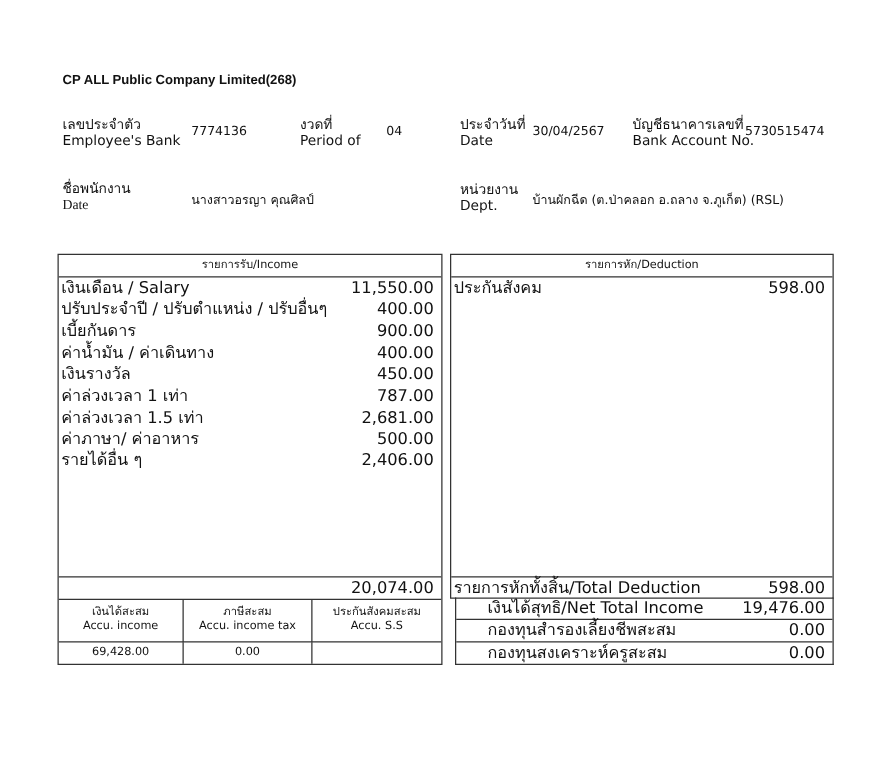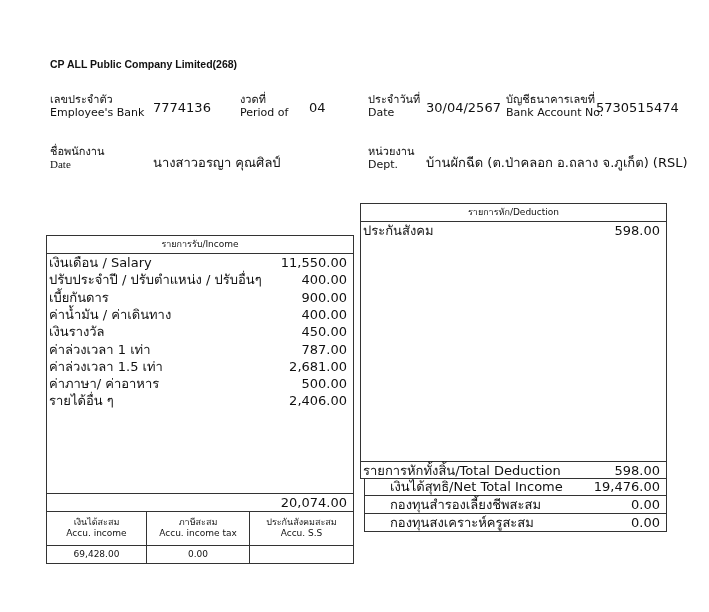--- a/index.html
+++ b/index.html
@@ -1,21 +1,21 @@
 <!DOCTYPE html>
 <html><head>
 <meta charset="utf-8">
 <style>
   html, body { margin:0; padding:0; background:#ffffff; }
   body { width:709px; height:612px; position:relative; overflow:hidden;
          font-family:"DejaVu Sans", sans-serif; color:#111; }
   .abs { position:absolute; }
   .company { left:50px; top:58px; font-family:"Liberation Sans", sans-serif; font-weight:bold; font-size:10.5px; }
   .lbl { font-size:11px; line-height:13px; }
-  .val { font-size:13px; }
+  .val { font-size:10px; }
   .panel { position:absolute; border:1px solid #333; box-sizing:border-box; }
   .phead { position:absolute; left:0; right:0; top:0; height:17px; border-bottom:1px solid #333;
            text-align:center; font-size:9px; line-height:17px; }
   .row { position:absolute; left:0; right:0; height:17px; font-size:13px; line-height:17px; }
   .row .n { position:absolute; left:2px; }
   .row .a { position:absolute; right:6px; }
   .hline { position:absolute; left:0; right:0; height:0; border-top:1px solid #333; }
   .cell { position:absolute; box-sizing:border-box; text-align:center; font-size:9px; }
 </style>
 </head>
@@ -52,21 +52,21 @@
   <div>Date</div>
 </div>
 <div class="abs val" style="left:153px;top:152px;">นางสาวอรญา คุณศิลป์</div>
 
 <div class="abs lbl" style="left:368px;top:145px;">
   <div>หน่วยงาน</div>
   <div>Dept.</div>
 </div>
 <div class="abs val" style="left:426px;top:152px;">บ้านผักฉีด (ต.ป่าคลอก อ.ถลาง จ.ภูเก็ต) (RSL)</div>
 
-<div class="panel" style="left:46px;top:203px;width:308px;height:329px;margin-top:32px;">
+<div class="panel" style="left:46px;top:203px;width:308px;height:329px;">
   <div class="phead">รายการรับ/Income</div>
   <div id="income-rows">
       <div class="row" style="top: 18px;">
         <span class="n">เงินเดือน / Salary</span>
         <span class="a">11,550.00</span>
       </div>
       <div class="row" style="top: 35.3px;">
         <span class="n">ปรับประจำปี / ปรับตำแหน่ง / ปรับอื่นๆ</span>
         <span class="a">400.00</span>
       </div>

